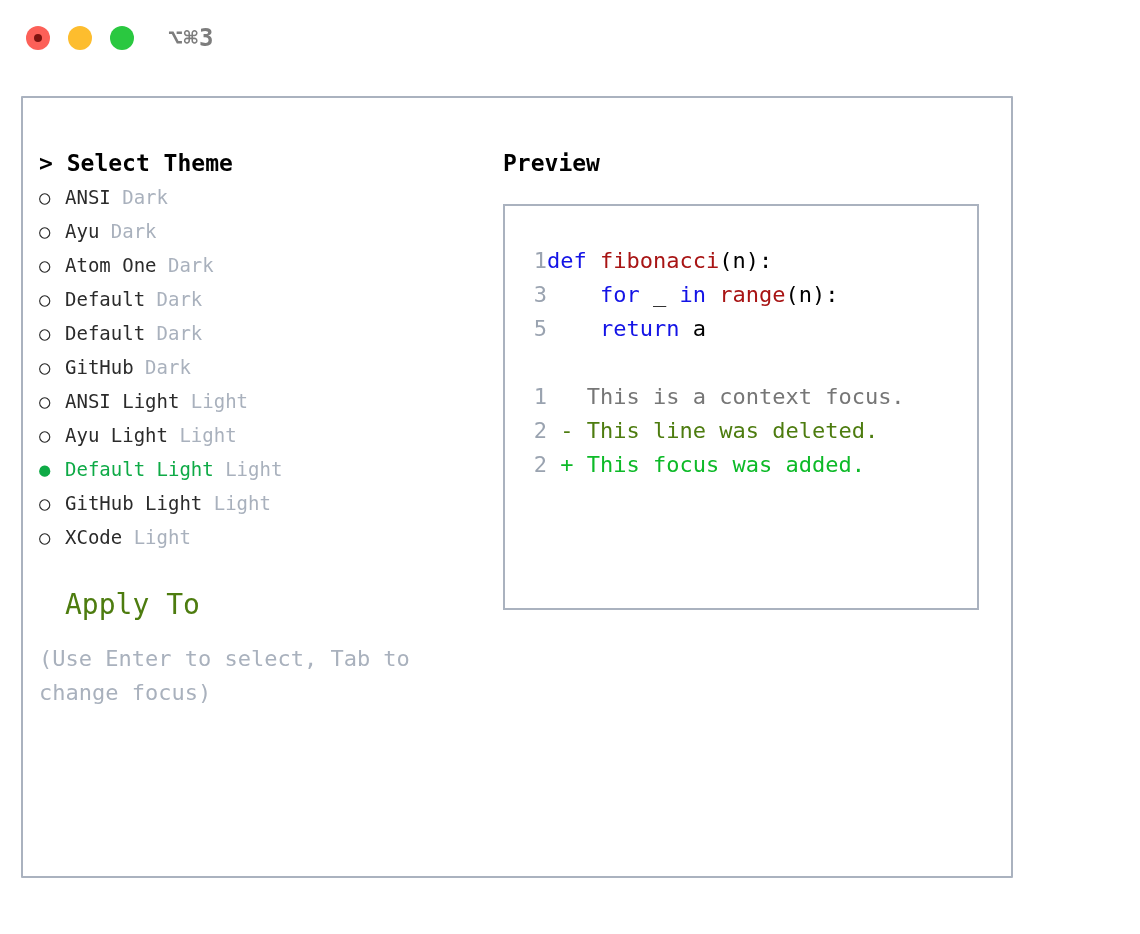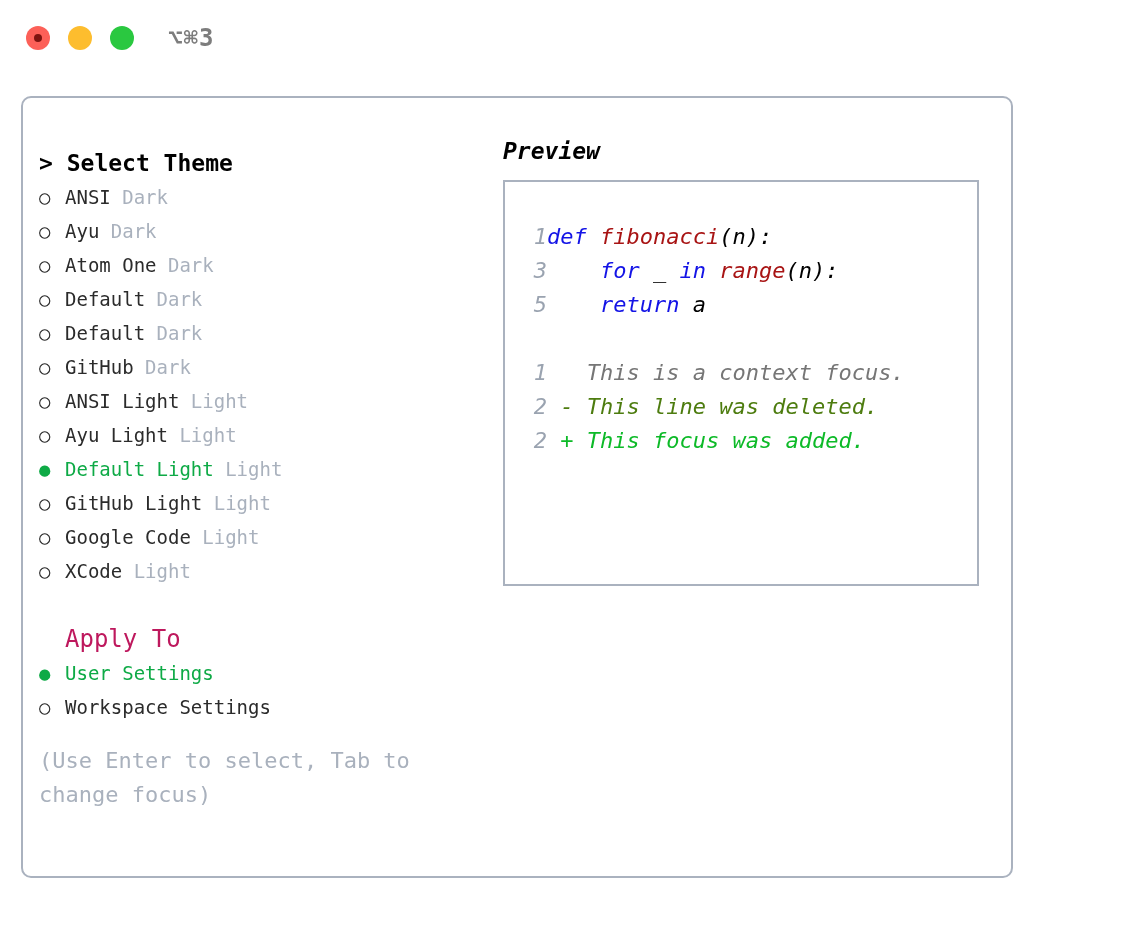--- a/index.html
+++ b/index.html
@@ -72,21 +72,21 @@
   }
 
   
   .panel {
     position: absolute;
     left: 21px;
     top: 96px;
     width: 992px;
     height: 782px;
     border: 2px solid #aab2bf;
-    border-radius: 10px;
+    border-radius: 1px;
     background: #ffffff;
     box-sizing: border-box;
   }
 
   
   .left-col {
     position: absolute;
     left: 16px;
     top: 48px;
     width: 440px;
@@ -118,53 +118,52 @@
   .row.selected .marker {
     color: #0eaa46;
   }
   .row.selected .meta {
     color: #a9b1bd;
   }
 
   .group-header {
     height: 34px;
     line-height: 34px;
-    font-size: 24px;
-    color: #be185d;
+    font-size: 28px;
+    color: #4d7c0f;
     padding-left: 26px;
     white-space: pre;
   }
 
   .spacer-row { height: 34px; }
 
   .hint {
     margin-top: 20px;
     font-size: 22px;
     line-height: 34px;
     color: #a9b1bd;
     width: 410px;
   }
 
   
   .right-col {
     position: absolute;
     left: 480px;
-    top: 36px;
+    top: 48px;
     width: 490px;
-    font-style: italic;
   }
   .preview-title {
     font-size: 23px;
     font-weight: bold;
     color: #000000;
     line-height: 34px;
     white-space: pre;
   }
   .preview-box {
-    margin-top: 12px;
+    margin-top: 24px;
     width: 476px;
     height: 406px;
     border: 2px solid #aab2bf;
     background: #ffffff;
     box-sizing: border-box;
     padding: 38px 0 0 16px;
   }
 
   .code-line {
     font-size: 22px;
@@ -208,31 +207,26 @@
           <div class="row"><span class="marker">○</span><span>ANSI</span><span> </span><span class="meta">Dark</span></div>
           <div class="row"><span class="marker">○</span><span>Ayu</span><span> </span><span class="meta">Dark</span></div>
           <div class="row"><span class="marker">○</span><span>Atom One</span><span> </span><span class="meta">Dark</span></div>
           <div class="row"><span class="marker">○</span><span>Default</span><span> </span><span class="meta">Dark</span></div>
           <div class="row"><span class="marker">○</span><span>Default</span><span> </span><span class="meta">Dark</span></div>
           <div class="row"><span class="marker">○</span><span>GitHub</span><span> </span><span class="meta">Dark</span></div>
           <div class="row"><span class="marker">○</span><span>ANSI Light</span><span> </span><span class="meta">Light</span></div>
           <div class="row"><span class="marker">○</span><span>Ayu Light</span><span> </span><span class="meta">Light</span></div>
           <div class="row selected"><span class="marker">●</span><span>Default Light</span><span> </span><span class="meta">Light</span></div>
           <div class="row"><span class="marker">○</span><span>GitHub Light</span><span> </span><span class="meta">Light</span></div>
-          <div class="row"><span class="marker">○</span><span>Google Code</span><span> </span><span class="meta">Light</span></div>
           <div class="row"><span class="marker">○</span><span>XCode</span><span> </span><span class="meta">Light</span></div>
         </div>
 
       <div class="spacer-row"></div>
 
       <div class="group-header">Apply To</div>
-      <div id="apply-items">
-          <div class="row selected"><span class="marker">●</span><span>User Settings</span></div>
-          <div class="row"><span class="marker">○</span><span>Workspace Settings</span></div>
-        </div>
 
       <div class="hint">(Use Enter to select, Tab to change focus)</div>
     </div>
 
     <div class="right-col">
       <div class="preview-title">Preview</div>
       <div class="preview-box">
         <div id="code-block">
             <span class="code-line"><span class="lineno">1</span><span class="kw">def </span><span class="fn">fibonacci</span><span class="plain">(n):</span></span>
             <span class="code-line"><span class="lineno">3</span><span class="plain">    </span><span class="kw">for</span><span class="plain"> _ </span><span class="kw">in</span><span class="plain"> </span><span class="fn">range</span><span class="plain">(n):</span></span>

